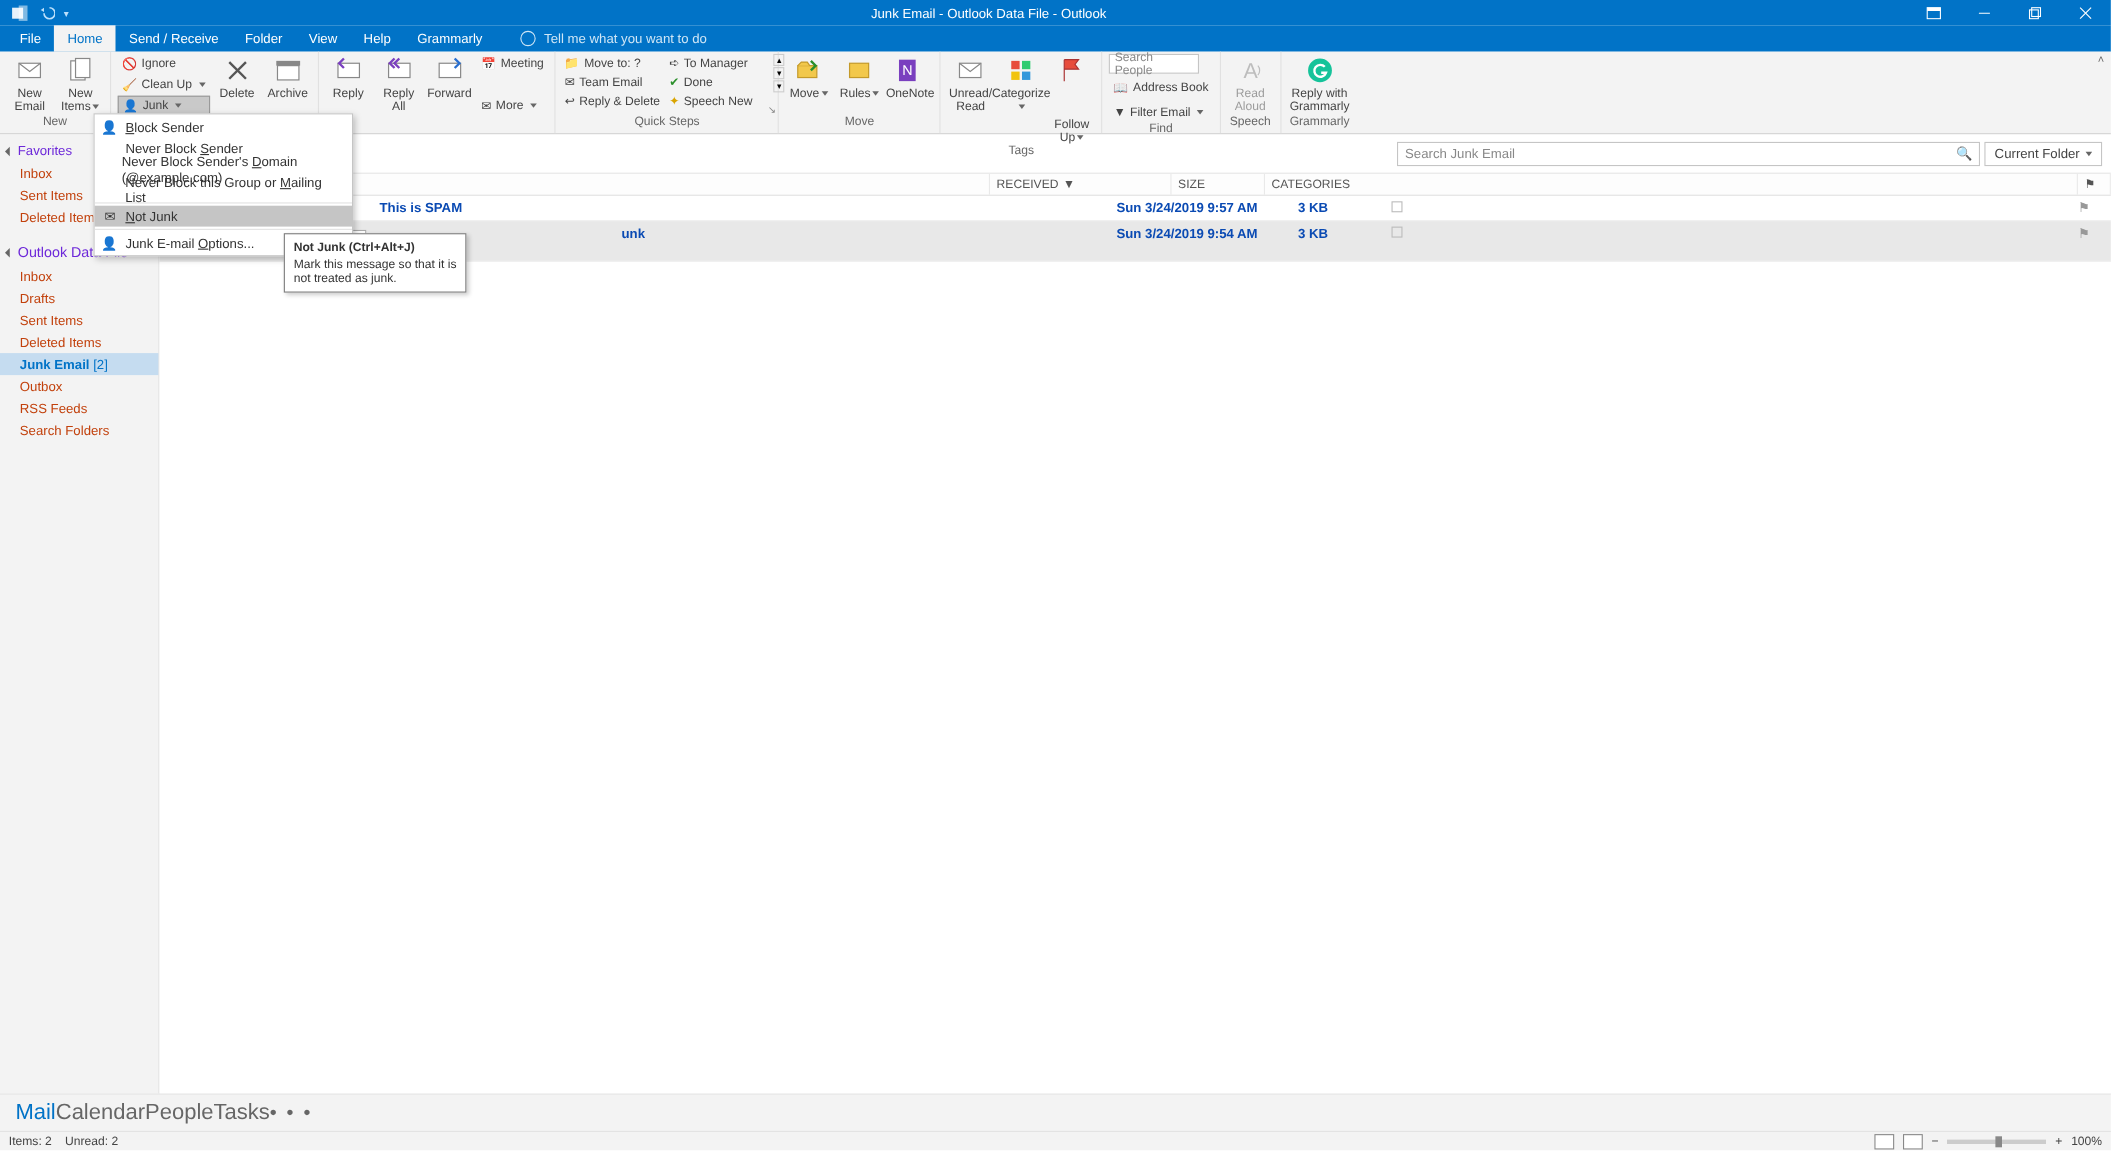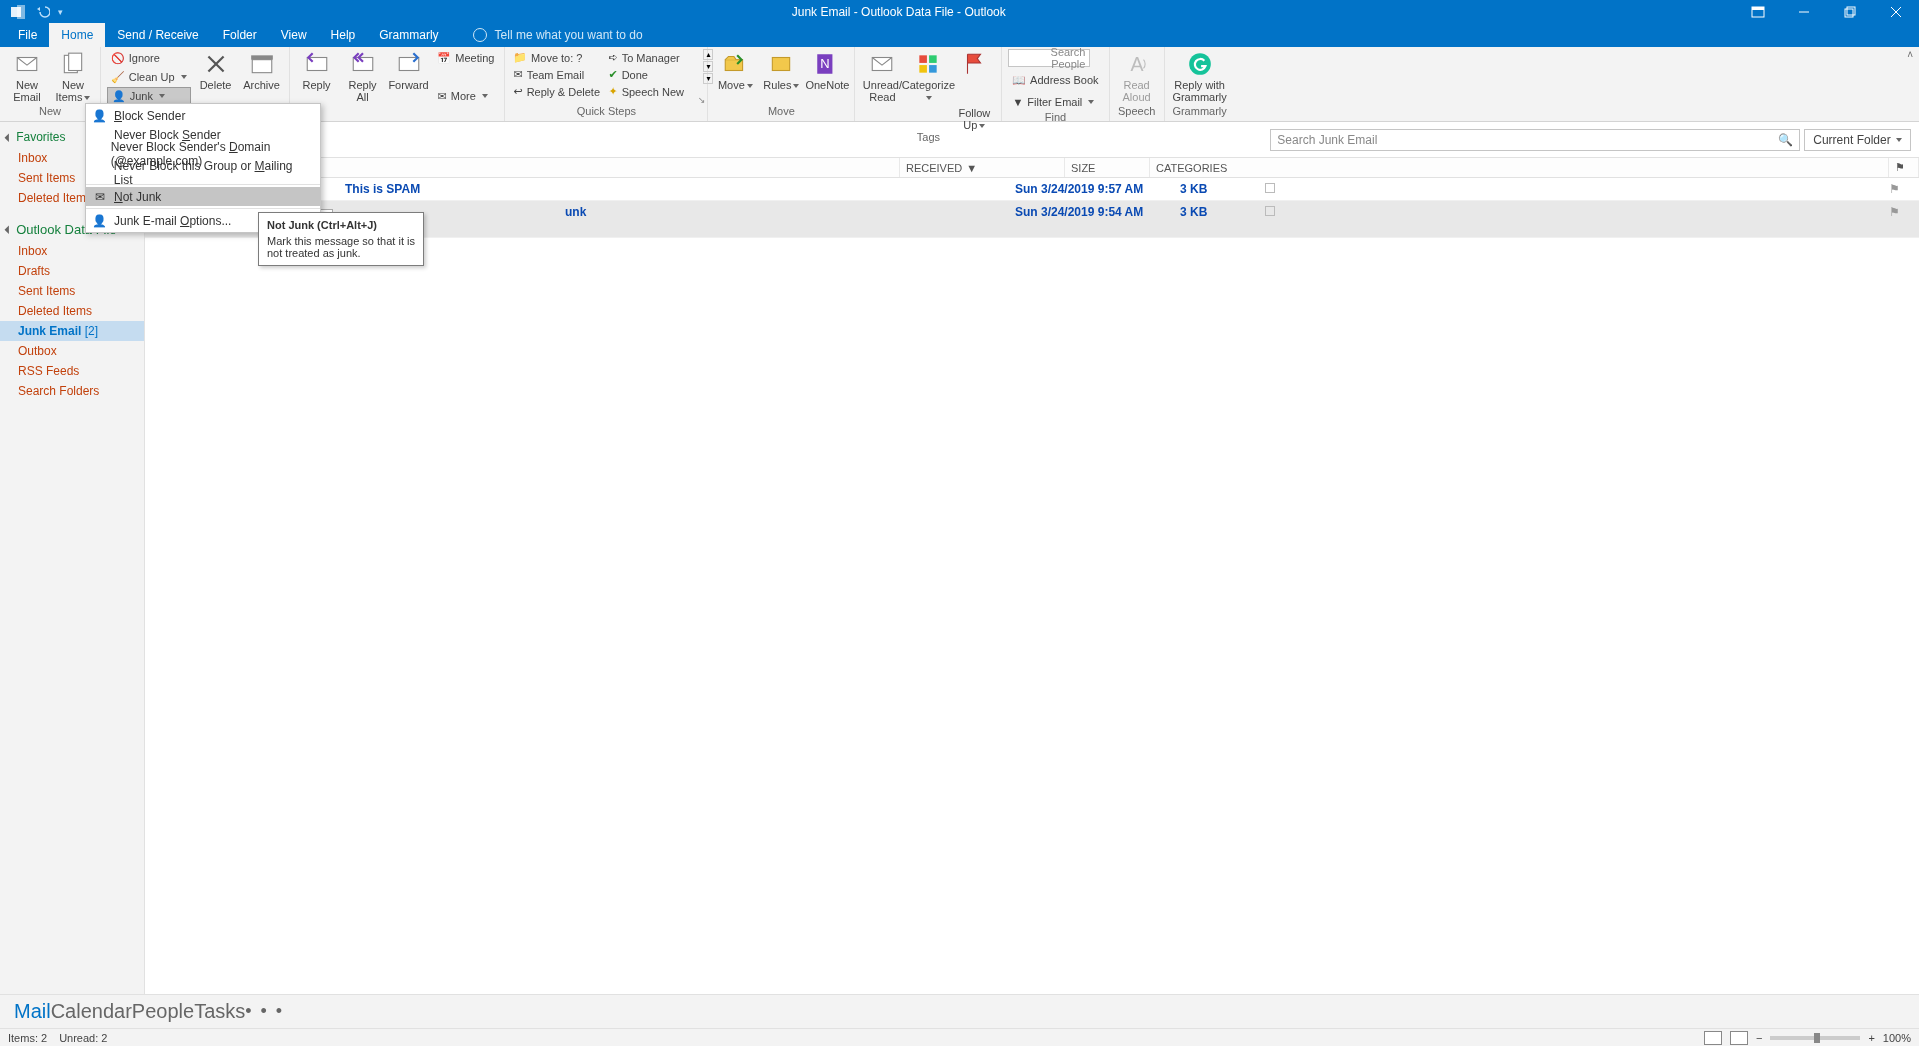--- a/index.html
+++ b/index.html
@@ -28,26 +28,26 @@
 .bigbtn { display: flex; flex-direction: column; align-items: center; justify-content: flex-start; width: 42px; padding-top: 2px; font-size: 11px; color: #444; text-align: center; line-height: 12px; }
 .bigbtn .ico { width: 26px; height: 26px; margin-bottom: 2px; }
 .smallstack { display: flex; flex-direction: column; gap: 1px; }
 .smallbtn { display: flex; align-items: center; gap: 4px; font-size: 11px; color: #444; height: 18px; padding: 0 4px; white-space: nowrap; }
 .dl { display:inline-block; width:0; height:0; border-left:3px solid transparent; border-right:3px solid transparent; border-top:4px solid #666; margin-left:2px; vertical-align:middle; }
 .ico svg { width: 100%; height: 100%; }
 .qs-body { width: 190px; }
 .qs-row { display:flex; gap:2px; }
 .qs-item { display:flex; align-items:center; gap:4px; font-size:11px; color:#444; height:17px; padding:0 2px; width: 93px; white-space:nowrap; }
 .findgrp .body { flex-direction: column; align-items:flex-start; }
-.searchppl { width: 82px; height: 18px; border: 1px solid #c5c5c5; font-size: 11px; padding: 0 4px; color:#888; background:#fff; display:flex; align-items:center;text-align:right; }
+.searchppl { width: 82px; height: 18px; border: 1px solid #c5c5c5; font-size: 11px; padding: 0 4px; color:#888; background:#fff; display:flex; align-items:center; }
 
 
 .main { display: flex; height: calc(100% - 122px - 34px - 18px); }
 .leftnav { width: 145px; background:#f3f3f3; border-right:1px solid #e1e1e1; padding-top: 4px; }
-.leftnav .hdr { font-size: 12px; color:#15803d; padding: 4px 8px 4px 6px; display:flex; align-items:center; gap:2px; }
+.leftnav .hdr { font-size: 12px; color:#6d28d9; padding: 4px 8px 4px 6px; display:flex; align-items:center; gap:2px; }
 .leftnav .hdr::before { content:"◣"; font-size:8px; color:#666; transform: rotate(45deg); margin-right:2px; }
 .leftnav .item { font-size: 12px; color:#c2410c; padding: 3px 8px 3px 18px; }
 .leftnav .item.sel { background:#c5dcf0; font-weight:bold; color:#0173c7; }
 .leftnav .item .cnt { color:#0173c7; font-weight:normal; }
 
 
 .msgarea { flex:1; background:#fff; display:flex; flex-direction:column; }
 .msg-top { height: 36px; border-bottom:1px solid #e1e1e1; display:flex; align-items:center; justify-content:flex-end; padding-right:8px; gap:4px; }
 .searchbox { width: 530px; height:22px; border:1px solid #c5c5c5; background:#fff; display:flex; align-items:center; padding:0 6px; color:#888; font-size:12px; position:relative; }
 .searchbox .mag { position:absolute; right:6px; color:#0173c7; font-size:12px; }

